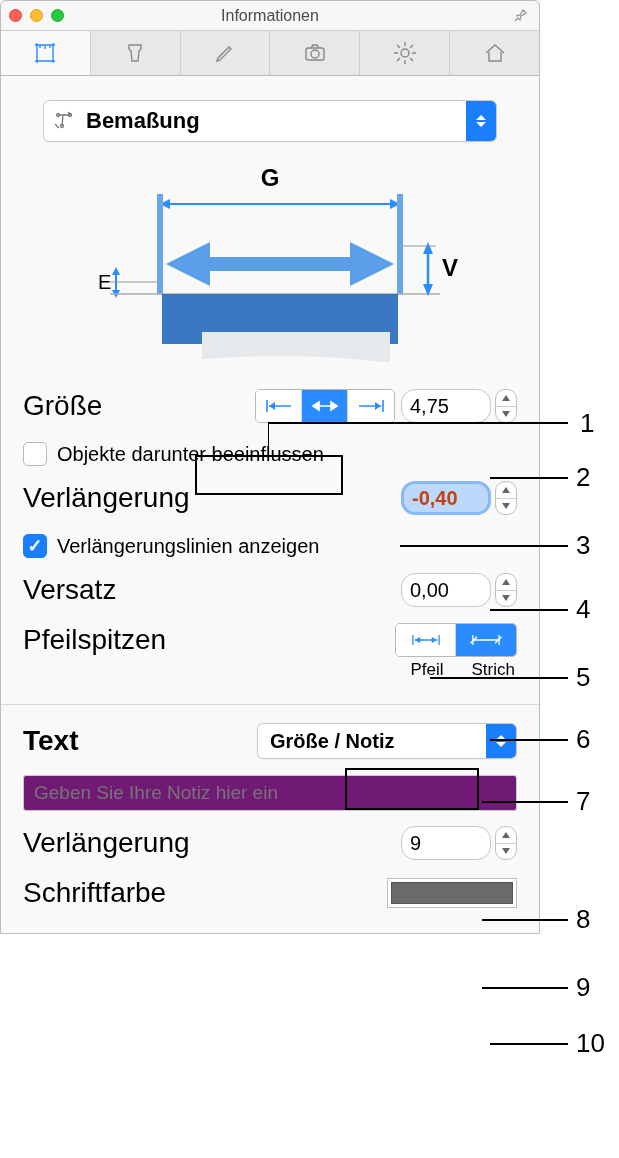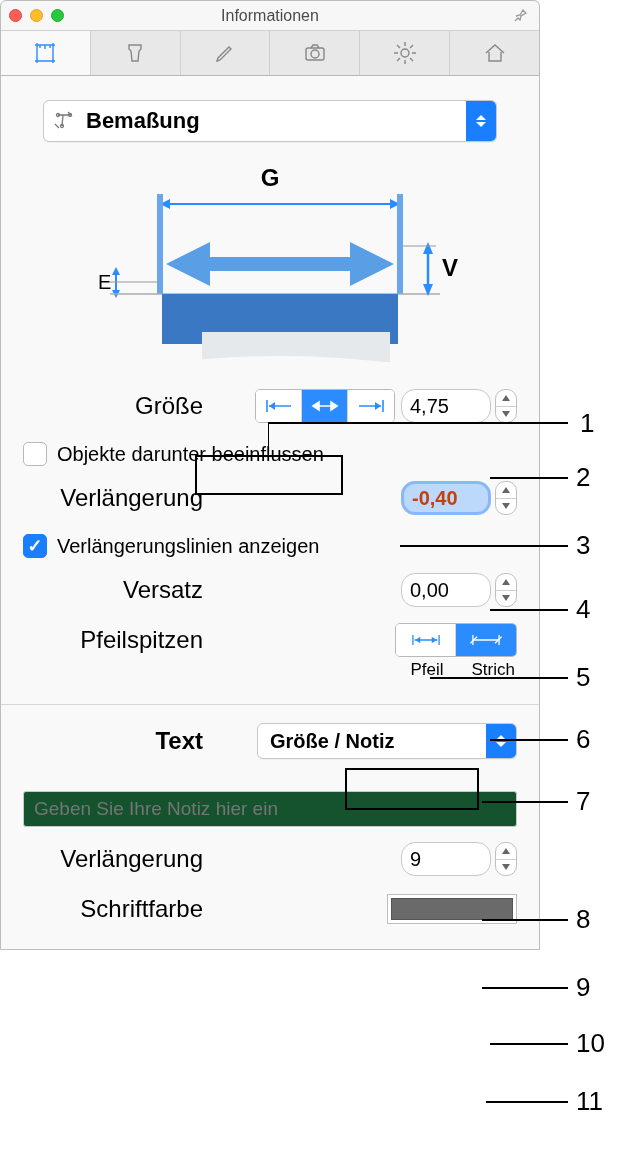--- a/index.html
+++ b/index.html
@@ -29,21 +29,21 @@
   .dropdown .dd-icon { width: 40px; display: flex; align-items: center; justify-content: center; }
   .dropdown .dd-label { flex: 1; font-size: 22px; padding-left: 2px; font-weight: bold; }
   .dropdown .dd-arrows { width: 30px; align-self: stretch; background: #1a7fff; display: flex; flex-direction: column; align-items: center; justify-content: center; gap: 2px; }
   .dd-arrows::before, .dd-arrows::after { content: ""; width: 0; height: 0; border-left: 5px solid transparent; border-right: 5px solid transparent; }
   .dd-arrows::before { border-bottom: 5px solid #fff; }
   .dd-arrows::after { border-top: 5px solid #fff; }
 
   .diagram { margin: 22px auto 10px auto; width: 380px; height: 210px; position: relative; }
 
   .row { display: flex; align-items: center; margin-top: 14px; min-height: 36px; }
-  .row .label { width: 180px; font-size: 24px; text-align: right; }
+  .row .label { width: 180px; font-size: 28px; }
   .row .label.bold { font-weight: 600; }
   .row .controls { flex: 1; display: flex; align-items: center; justify-content: flex-end; gap: 6px; }
 
   .seg { display: flex; border: 1px solid #b8b8b8; border-radius: 5px; overflow: hidden; height: 34px; background: #fff; }
   .seg .seg-btn { width: 46px; display: flex; align-items: center; justify-content: center; border-right: 1px solid #d4d4d4; background: #fff; }
   .seg .seg-btn:last-child { border-right: none; }
   .seg .seg-btn.sel { background: #2a8cff; }
   .seg .seg-btn.sel svg { stroke: #fff; fill: #fff; }
   .seg svg { width: 36px; height: 18px; stroke: #2a8cff; fill: none; stroke-width: 1.6; }
 
@@ -59,21 +59,21 @@
   .checkbox { width: 24px; height: 24px; border: 1px solid #b8b8b8; border-radius: 5px; background: #fff; display: flex; align-items: center; justify-content: center; }
   .checkbox.checked { background: #1a7fff; border-color: #1a7fff; }
   .checkbox.checked::after { content: "✓"; color: #fff; font-size: 18px; font-weight: bold; }
   .checkbox-label { font-size: 20px; }
 
   .sublabels { display: flex; justify-content: flex-end; gap: 18px; padding-right: 2px; font-size: 17px; margin-top: 2px; }
   .sublabels span:first-child { margin-right: 10px; }
 
   .divider { border: none; border-top: 1px solid #d6d6d6; margin: 24px -22px 18px -22px; }
 
-  .note-input { width: 100%; height: 36px; border: 1px solid #c8c8c8; border-radius: 3px; padding: 0 10px; font-size: 19px; color: #aaa; background: #14532d; margin-top: 32px; }
+  .note-input { width: 100%; height: 36px; border: 1px solid #c8c8c8; border-radius: 3px; padding: 0 10px; font-size: 19px; color: #aaa; background: #701a75; margin-top: 16px; }
 
   .colorwell { width: 130px; height: 30px; border: 1px solid #bfbfbf; background: #fff; padding: 3px; }
   .colorwell-inner { width: 100%; height: 100%; background: #6a6a6a; border: 1px solid #555; }
 
   
   .annot-layer { position: absolute; left: 0; top: 0; width: 619px; height: 1158px; pointer-events: none; }
   .annot { position: absolute; display: flex; align-items: center; }
   .annot .line { height: 2px; background: #000; }
   .annot .num { font-size: 26px; margin-left: 8px; }
 
@@ -404,19 +404,15 @@
         <span class="num">8</span>
       </div>
   <div class="annot" style="left:482px; top:972px;">
         <div class="line" style="width:86px;"></div>
         <span class="num">9</span>
       </div>
   <div class="annot" style="left:490px; top:1028px;">
         <div class="line" style="width:78px;"></div>
         <span class="num">10</span>
       </div>
-  <div class="annot" style="left:486px; top:1086px;">
-        <div class="line" style="width:82px;"></div>
-        <span class="num">11</span>
-      </div>
 </div>
 
 </div>
 
 </body></html>

